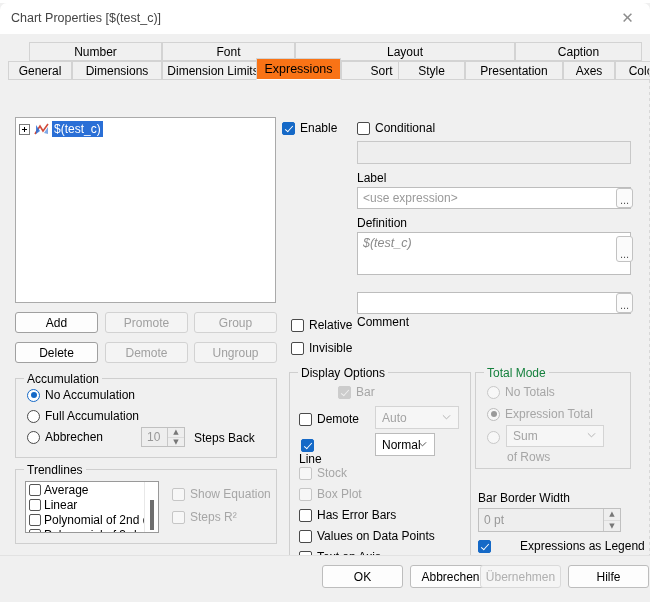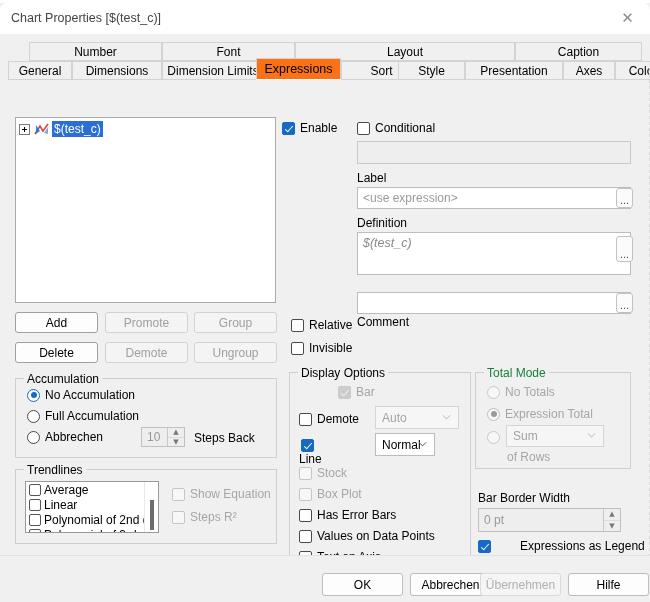--- a/index.html
+++ b/index.html
@@ -405,21 +405,20 @@
     top: 9px;
     height: 23px;
     box-sizing: border-box;
     background: #fdfdfd;
     border: 1px solid #bdbdbd;
     border-radius: 3px;
     font-size: 12px;
     display: flex; align-items: center; justify-content: center;
     cursor: default;
     white-space: nowrap;
-    margin-top: 8px;
   }
   .bbtn.disabled { color: #b0b0b0; border-color: #dadada; background: #f5f5f5; }
 
   .right-edge {
     position: absolute;
     right: 0; top: 34px;
     width: 1px; height: 520px;
     background: repeating-linear-gradient(to bottom, #d8d8d8 0 3px, transparent 3px 6px);
   }
 </style>

